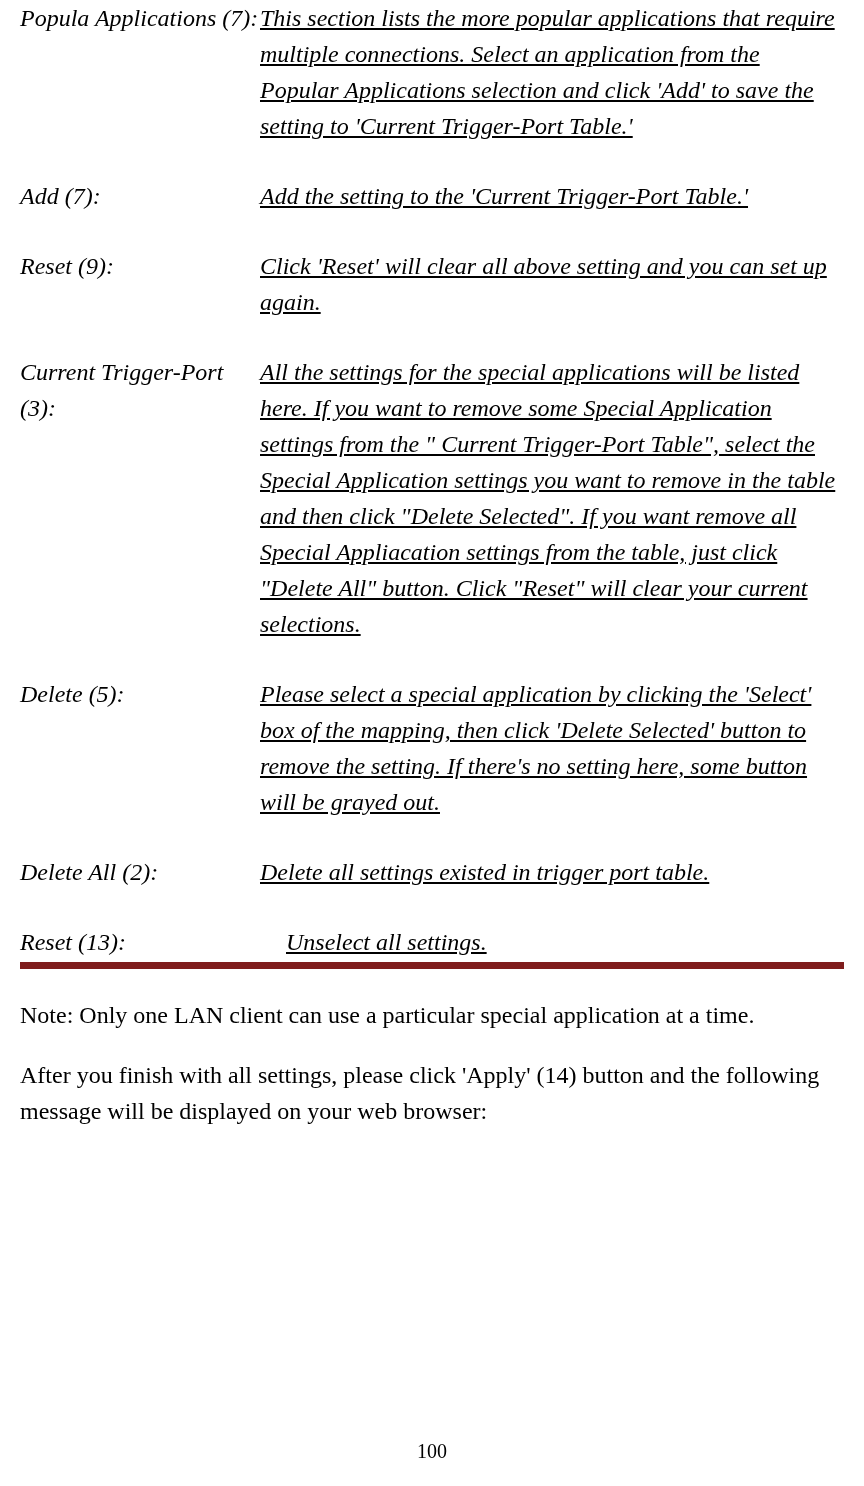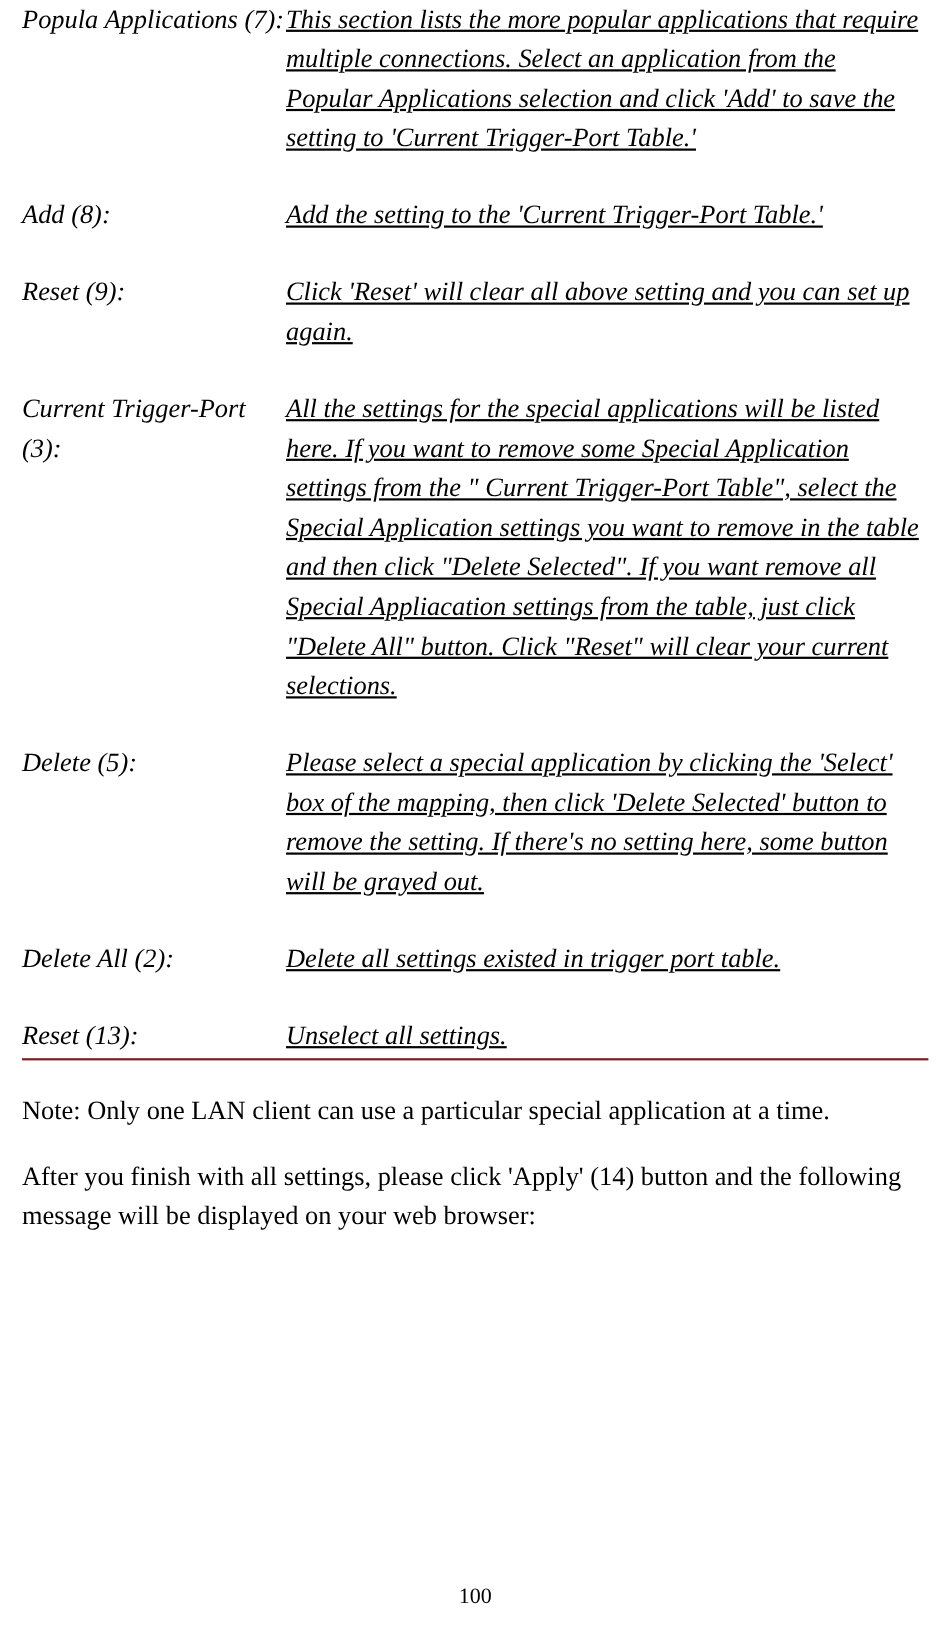--- a/index.html
+++ b/index.html
@@ -12,29 +12,30 @@
       font-size: 24px;
       line-height: 1.5;
       background: #fff;
       color: #000;
       width: 864px;
       height: 1486px;
       padding: 0 20px;
       position: relative;
     }
     .definitions {
-      border-bottom: 2px solid #7f1d1d;
+      border-bottom: 7px solid #7f1d1d;
       padding-bottom: 2px;
     }
     .def-row {
       display: flex;
       margin-bottom: 34px;
     }
     .def-row:last-child {
       margin-bottom: 0;
+      gap: 26px;
     }
     .def-term {
       font-style: italic;
       width: 240px;
       flex-shrink: 0;
     }
     .def-desc {
       font-style: italic;
       flex: 1;
       text-decoration: underline;
@@ -59,21 +60,21 @@
   </style>
 </head>
 <body>
 
 <div class="definitions">
   <div class="def-row">
     <div class="def-term">Popula Applications (7):</div>
     <div class="def-desc">This section lists the more popular applications that require multiple connections. Select an application from the Popular Applications selection and click 'Add' to save the setting to 'Current Trigger-Port Table.'</div>
   </div>
   <div class="def-row">
-    <div class="def-term">Add (8):</div>
+    <div class="def-term">Add (7):</div>
     <div class="def-desc">Add the setting to the 'Current Trigger-Port Table.'</div>
   </div>
   <div class="def-row">
     <div class="def-term">Reset (9):</div>
     <div class="def-desc">Click 'Reset' will clear all above setting and you can set up again.</div>
   </div>
   <div class="def-row">
     <div class="def-term">Current Trigger-Port (3):</div>
     <div class="def-desc">All the settings for the special applications will be listed here. If you want to remove some Special Application settings from the " Current Trigger-Port Table", select the Special Application settings you want to remove in the table and then click "Delete Selected". If you want remove all Special Appliacation settings from the table, just click "Delete All" button. Click "Reset" will clear your current selections.</div>
   </div>

